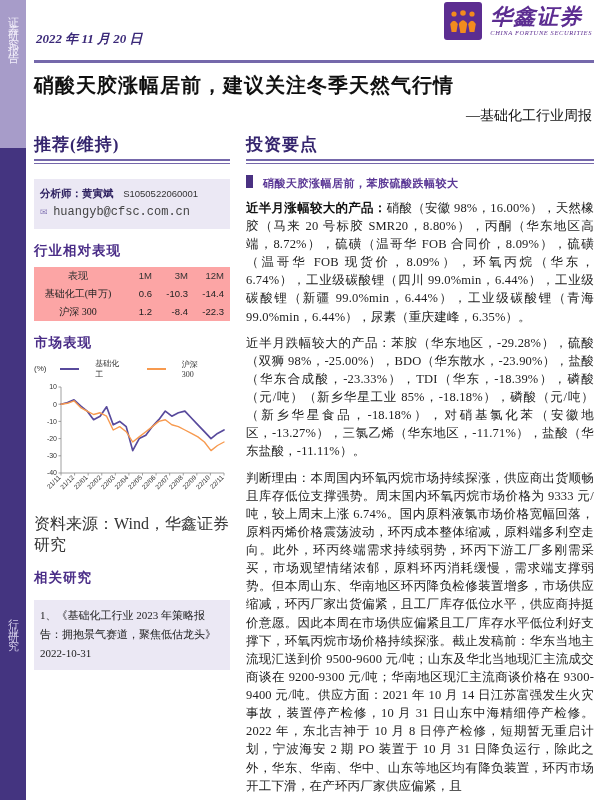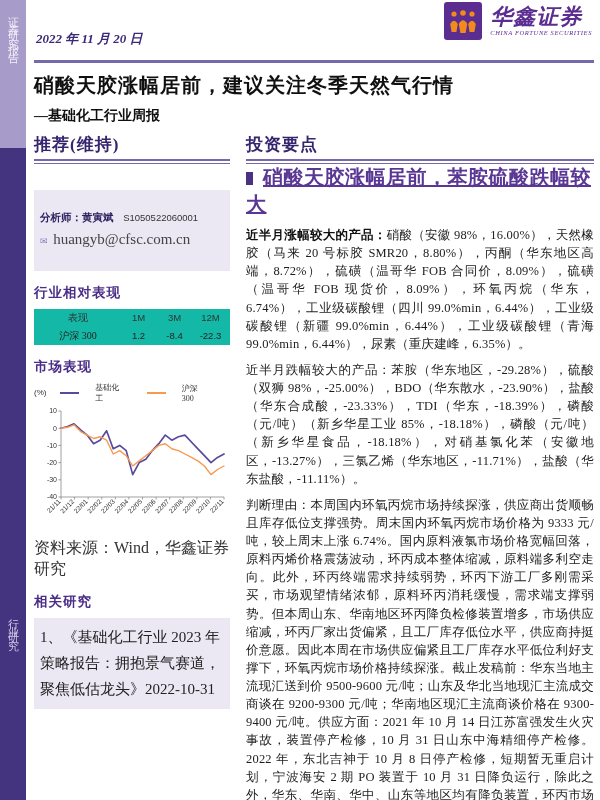--- a/index.html
+++ b/index.html
@@ -23,48 +23,48 @@
   .main{position:absolute;left:26px;top:0;width:574px;height:800px;padding:0 6px 0 8px;box-sizing:border-box;}
   .hdr{position:relative;height:60px;font-style:italic;}
   .date{position:absolute;left:2px;top:30px;font-size:13px;font-weight:bold;color:#3a2878;}
   .logo{position:absolute;right:2px;top:2px;display:flex;align-items:center;}
   .logo-mark{width:38px;height:38px;background:#5c2d91;border-radius:3px;display:flex;align-items:center;justify-content:center;margin-right:8px;}
   .logo-txt{display:flex;flex-direction:column;line-height:1;}
   .logo-cn{font-size:22px;font-weight:bold;color:#5c2d91;letter-spacing:1px;}
   .logo-en{font-size:6.5px;color:#5c2d91;letter-spacing:0.6px;margin-top:2px;}
   .hdr-rule{height:3px;background:#7568ab;margin-top:0;}
   .title{font-size:20px;font-weight:bold;color:#101010;margin-top:9px;letter-spacing:1px;}
-  .subtitle{font-size:14px;font-weight:bold;color:#101010;text-align:left;margin-top:8px;padding-right:2px;}
+  .subtitle{font-size:14px;font-weight:normal;color:#101010;text-align:right;margin-top:8px;padding-right:2px;}
   
   .cols{display:flex;margin-top:8px;}
   .col-l{width:196px;flex:none;}
   .col-r{flex:1;margin-left:16px;min-width:0;}
   .big-head{font-size:17px;font-weight:bold;color:#35256e;letter-spacing:1px;}
   .dbl{border-top:2px solid #7568ab;height:2px;border-bottom:1px solid #7568ab;margin-top:3px;}
   
-  .analyst{background:#ebe8f4;margin-top:26px;padding:20px 6px;font-size:10.5px;line-height:1.6;}
+  .analyst{background:#ebe8f4;margin-top:15px;padding:7px 6px;font-size:10.5px;line-height:1.6;}
   .analyst .nm{font-weight:bold;color:#2e2160;}
   .analyst .id{color:#333;margin-left:7px;font-family:"Liberation Sans",sans-serif;font-size:9.5px;}
-  .analyst .mail{font-size:15px;color:#444;font-family:Liberation Serif, serif;}
+  .analyst .mail{font-size:12px;color:#444;font-family:Liberation Mono, monospace;}
   .mail-ic{color:#8577b5;font-size:9px;margin-right:3px;}
   .sec-head-l{font-size:13.5px;font-weight:bold;color:#4a2d87;margin-top:13px;letter-spacing:1px;}
-  table.perf{width:100%;border-collapse:collapse;background:#14b8a6;margin-top:7px;font-size:10px;}
+  table.perf{width:100%;border-collapse:collapse;background:#fca5a5;margin-top:7px;font-size:10px;}
   table.perf td,table.perf th{padding:2px 3px;font-weight:normal;color:#222;}
   table.perf th{color:#333;}
   table.perf .c0{text-align:center;width:44%;}
-  table.perf .cv{text-align:center;width:18%;padding-right:6px;font-family:"Liberation Sans",sans-serif;font-size:9.5px;}
+  table.perf .cv{text-align:right;width:18%;padding-right:6px;font-family:"Liberation Sans",sans-serif;font-size:9.5px;}
   .chart-wrap{margin-top:6px;}
   .chart-legend{display:flex;align-items:center;font-size:8px;color:#333;margin-bottom:1px;}
   .chart-legend .pct{margin-right:14px;font-family:"Liberation Sans",sans-serif;}
   .lg-item{display:flex;align-items:center;margin-right:22px;gap:12px;}
   .lg-line{display:inline-block;width:20px;height:2px;margin-right:4px;}
   .src{font-size:16px;color:#333;margin-top:3px;}
-  .related-box{background:#ebe8f4;margin-top:7px;padding:6px 6px;font-size:15px;line-height:1.75;color:#222;}
-  
-  .sec-title{font-size:20px;font-weight:bold;color:#5a3795;line-height:1.35;letter-spacing:0.5px;text-decoration:underline;}
+  .related-box{background:#ebe8f4;margin-top:13px;padding:6px 6px;font-size:11px;line-height:1.75;color:#222;}
+  
+  .sec-title{font-size:11px;font-weight:bold;color:#5a3795;margin-top:11px;line-height:1.35;letter-spacing:0.5px;}
   .bar{display:inline-block;width:7px;height:13px;background:#4a3182;margin-right:10px;vertical-align:-1px;}
   .para{font-size:12.5px;line-height:1.45;text-align:justify;margin-top:8px;color:#1c1c1c;letter-spacing:0.2px;}
   .para b{color:#111;}
 </style>
 </head>
 <body>
 
 <div class="side">
   <div class="side-top">
     <span class="vtext">证券研究报告</span>
@@ -120,20 +120,26 @@
       </div>
 
       <div class="sec-head-l">行业相对表现</div>
       <table class="perf">
         <tbody>
             <tr>
           <th class="c0">表现</th>
           <th class="cv">1M</th>
           <th class="cv">3M</th>
           <th class="cv">12M</th>
+        </tr>
+        <tr>
+          <td class="c0">基础化工(申万)</td>
+          <td class="cv">0.6</td>
+          <td class="cv">-10.3</td>
+          <td class="cv">-14.4</td>
         </tr>
         <tr>
           <td class="c0">沪深 300</td>
           <td class="cv">1.2</td>
           <td class="cv">-8.4</td>
           <td class="cv">-22.3</td>
         </tr>
       </tbody>
         </table>
 

